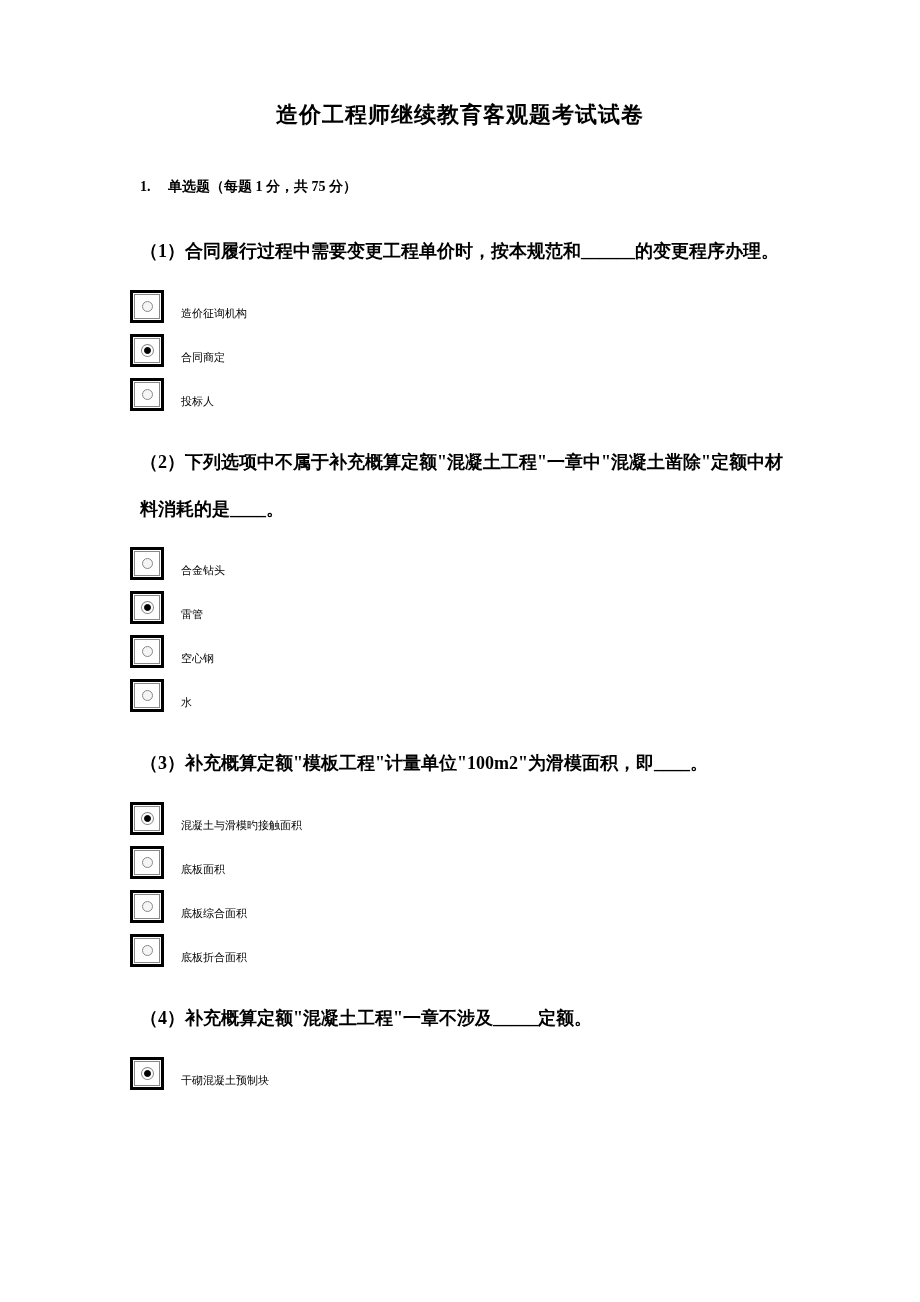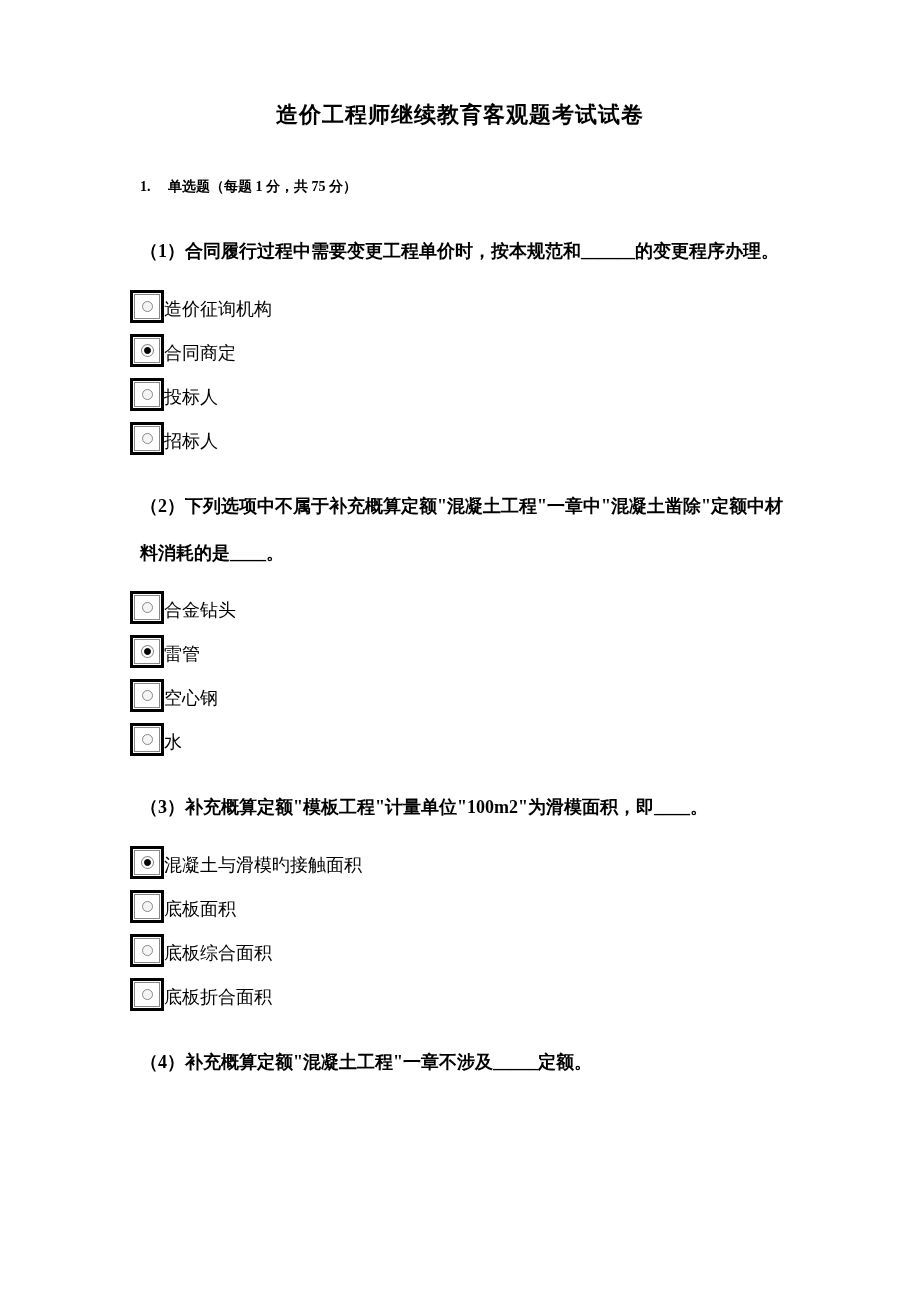--- a/index.html
+++ b/index.html
@@ -72,22 +72,22 @@
       box-sizing: border-box;
     }
     .radio-circle.selected {
       background: #000;
       border: 1px solid #000;
       width: 7px;
       height: 7px;
       box-shadow: 0 0 0 2px #fff, 0 0 0 3px #888;
     }
     .option-label {
-      font-size: 18px;
-      margin-left: 0;
+      font-size: 11px;
+      margin-left: 17px;
       padding-bottom: 2px;
     }
     .question-block {
       margin-bottom: 28px;
     }
   </style>
 </head>
 <body>
 
 <div class="page">
@@ -118,28 +118,20 @@
           <span class="option-label">合同商定</span>
         </div>
         <div class="option-row">
           <div class="radio-box-outer">
             <div class="radio-box-inner">
               <div class="radio-circle"></div>
             </div>
           </div>
           <span class="option-label">投标人</span>
         </div>
-        <div class="option-row">
-          <div class="radio-box-outer">
-            <div class="radio-box-inner">
-              <div class="radio-circle"></div>
-            </div>
-          </div>
-          <span class="option-label">招标人</span>
-        </div>
       </div>
       <div class="question-block">
         <div class="question-text">（2）下列选项中不属于补充概算定额"混凝土工程"一章中"混凝土凿除"定额中材料消耗的是____。</div>
         <div class="option-row">
           <div class="radio-box-outer">
             <div class="radio-box-inner">
               <div class="radio-circle"></div>
             </div>
           </div>
           <span class="option-label">合金钻头</span>
@@ -199,15 +191,23 @@
           <div class="radio-box-outer">
             <div class="radio-box-inner">
               <div class="radio-circle"></div>
             </div>
           </div>
           <span class="option-label">底板折合面积</span>
         </div>
       </div>
       <div class="question-block">
         <div class="question-text">（4）补充概算定额"混凝土工程"一章不涉及_____定额。</div>
+        <div class="option-row">
+          <div class="radio-box-outer">
+            <div class="radio-box-inner">
+              <div class="radio-circle selected"></div>
+            </div>
+          </div>
+          <span class="option-label">干砌混凝土预制块</span>
+        </div>
       </div>
     </div>
 </div>
 
 </body></html>

